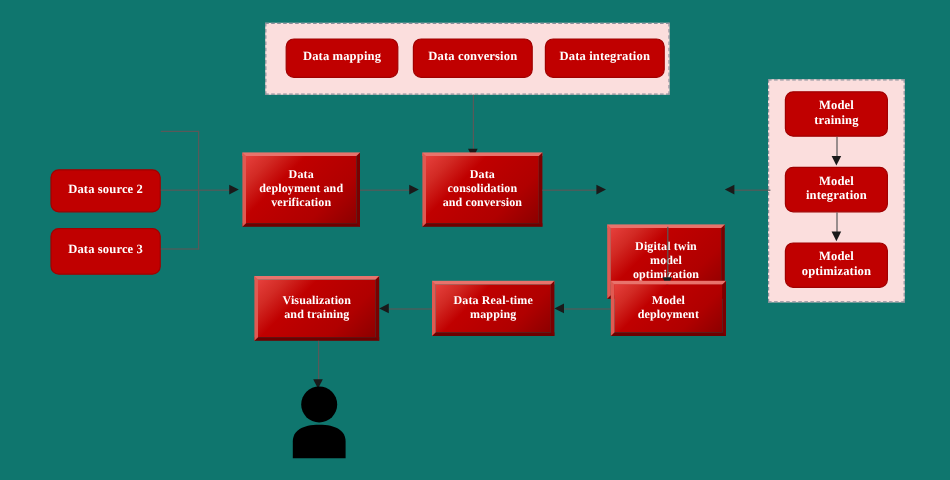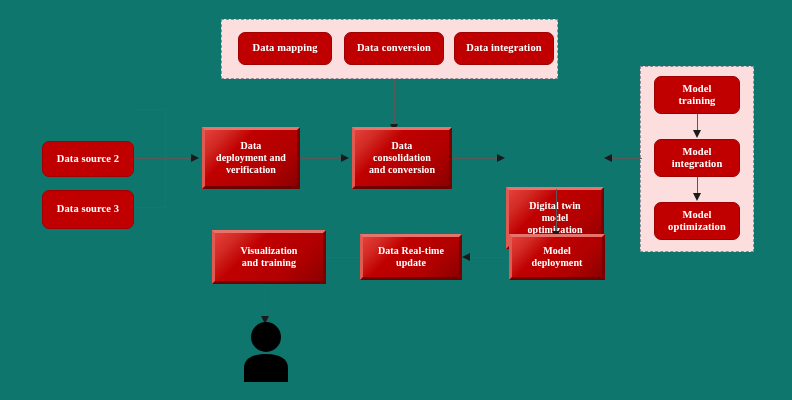--- a/index.html
+++ b/index.html
@@ -189,27 +189,27 @@
   <div class="proc" style="left:509px; top:234px; width:96px; height:46px; flex-direction:column;">
     <span>Model</span>
     <span>deployment</span>
   </div>
 
   <div class="line-h" style="left:468px; top:257px; width:41px;"></div>
   <div class="arrow left" style="left:462px; top:252.5px;"></div>
 
   <div class="proc" style="left:360px; top:234px; width:102px; height:46px; flex-direction:column;">
     <span>Data Real-time</span>
-    <span>update</span>
+    <span>mapping</span>
   </div>
 
   <div class="line-h" style="left:322px; top:257px; width:38px;"></div>
   <div class="arrow left" style="left:316px; top:252.5px;"></div>
 
-  <div class="proc" style="left:212px; top:230px; width:114px; height:54px; flex-direction:column;">
+  <div class="proc" style="left:212px; top:230px; width:104px; height:54px; flex-direction:column;">
     <span>Visualization</span>
     <span>and training</span>
   </div>
 
   <div class="line-v" style="left:265px; top:284px; height:34px;"></div>
   <div class="arrow down" style="left:260.5px; top:316px;"></div>
 
   <div class="person" style="left:238px; top:320px; width:56px; height:62px;">
     <svg width="56" height="62" viewBox="0 0 56 62" aria-hidden="true">
       <circle cx="28" cy="17" r="15" fill="#000000"></circle>

